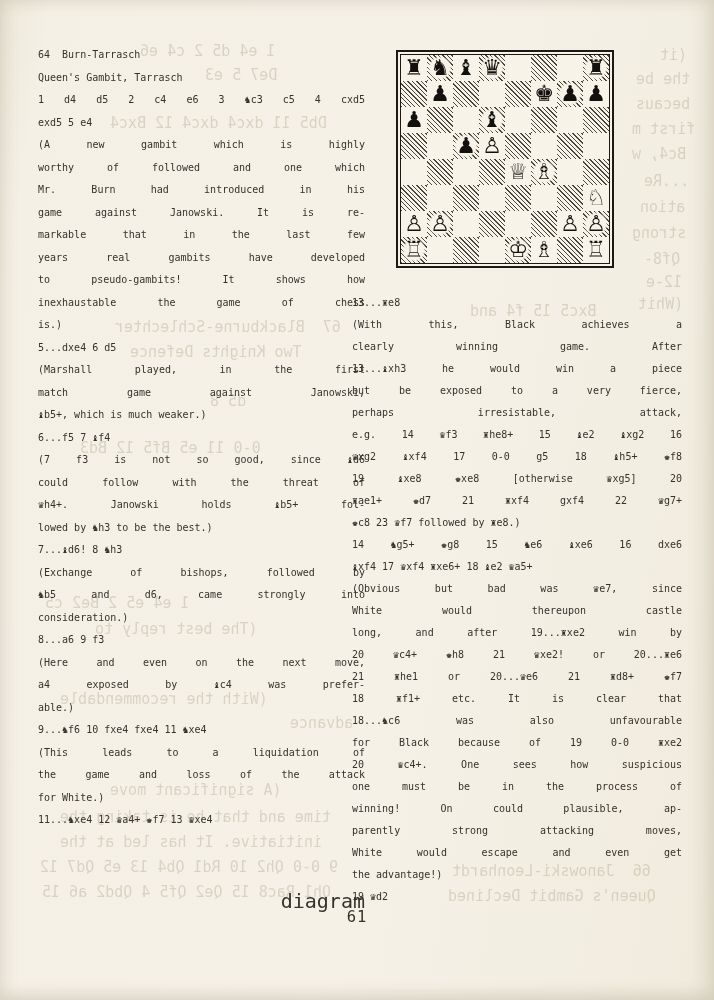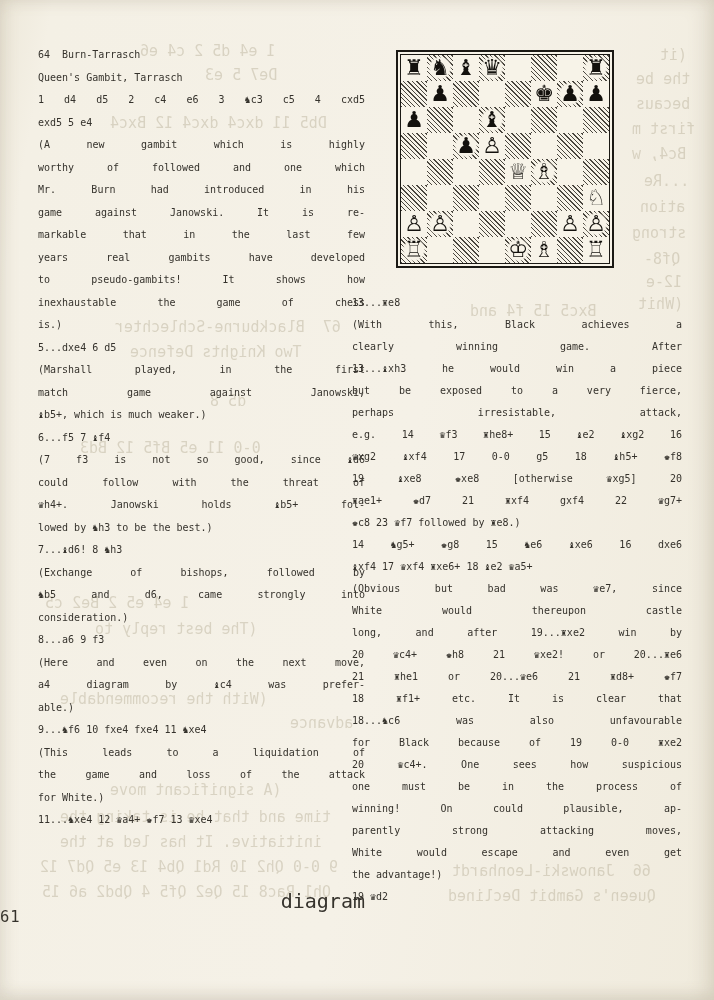--- a/index.html
+++ b/index.html
@@ -23,21 +23,21 @@
   }
   
   .col{position:absolute;font-size:10px;}
   .col .line{white-space:pre;overflow:visible;}
   .col .line.just{white-space:normal;text-align:justify;text-align-last:justify;word-spacing:.02em;}
   .col-left{left:38px;top:44px;width:327px;}
   .col-left .line{height:22.5px;line-height:22.5px;}
   .col-right{left:352px;top:292px;width:330px;}
   .col-right .line{height:22px;line-height:22px;}
   .diagram-label{position:absolute;left:38px;top:889px;width:327px;text-align:right;font-size:20px;}
-  .page-number{position:absolute;left:0;top:908px;width:714px;text-align:left;font-size:15.5px;letter-spacing:1px;}
+  .page-number{position:absolute;left:0;top:908px;width:714px;text-align:center;font-size:15.5px;letter-spacing:1px;}
   
   .board-frame{
     position:absolute;left:396px;top:50px;
     border:2px solid var(--board_line);padding:2px;background:#f7f3e8;
   }
   .board{
     display:grid;grid-template-columns:repeat(8,26px);grid-template-rows:repeat(8,26px);
     border:1px solid var(--board_line);
   }
   .sq{position:relative;width:26px;height:26px;background:#f7f3e8;}
@@ -121,21 +121,21 @@
       <div class="line just">(7 f3 is not so good, since ♝d6</div>
       <div class="line just">could follow with the threat of</div>
       <div class="line just">♛h4+. Janowski holds ♝b5+ fol-</div>
       <div class="line">lowed by ♞h3 to be the best.)</div>
       <div class="line">7...♝d6! 8 ♞h3</div>
       <div class="line just">(Exchange of bishops, followed by</div>
       <div class="line just">♞b5 and d6, came strongly into</div>
       <div class="line">consideration.)</div>
       <div class="line">8...a6 9 f3</div>
       <div class="line just">(Here and even on the next move,</div>
-      <div class="line just">a4 diagram by ♝c4 was prefer-</div>
+      <div class="line just">a4 exposed by ♝c4 was prefer-</div>
       <div class="line">able.)</div>
       <div class="line">9...♞f6 10 fxe4 fxe4 11 ♞xe4</div>
       <div class="line just">(This leads to a liquidation of</div>
       <div class="line just">the game and loss of the attack</div>
       <div class="line">for White.)</div>
       <div class="line">11...♞xe4 12 ♛a4+ ♚f7 13 ♛xe4</div>
     </div>
 
   <div class="board-frame">
     <div class="board">

